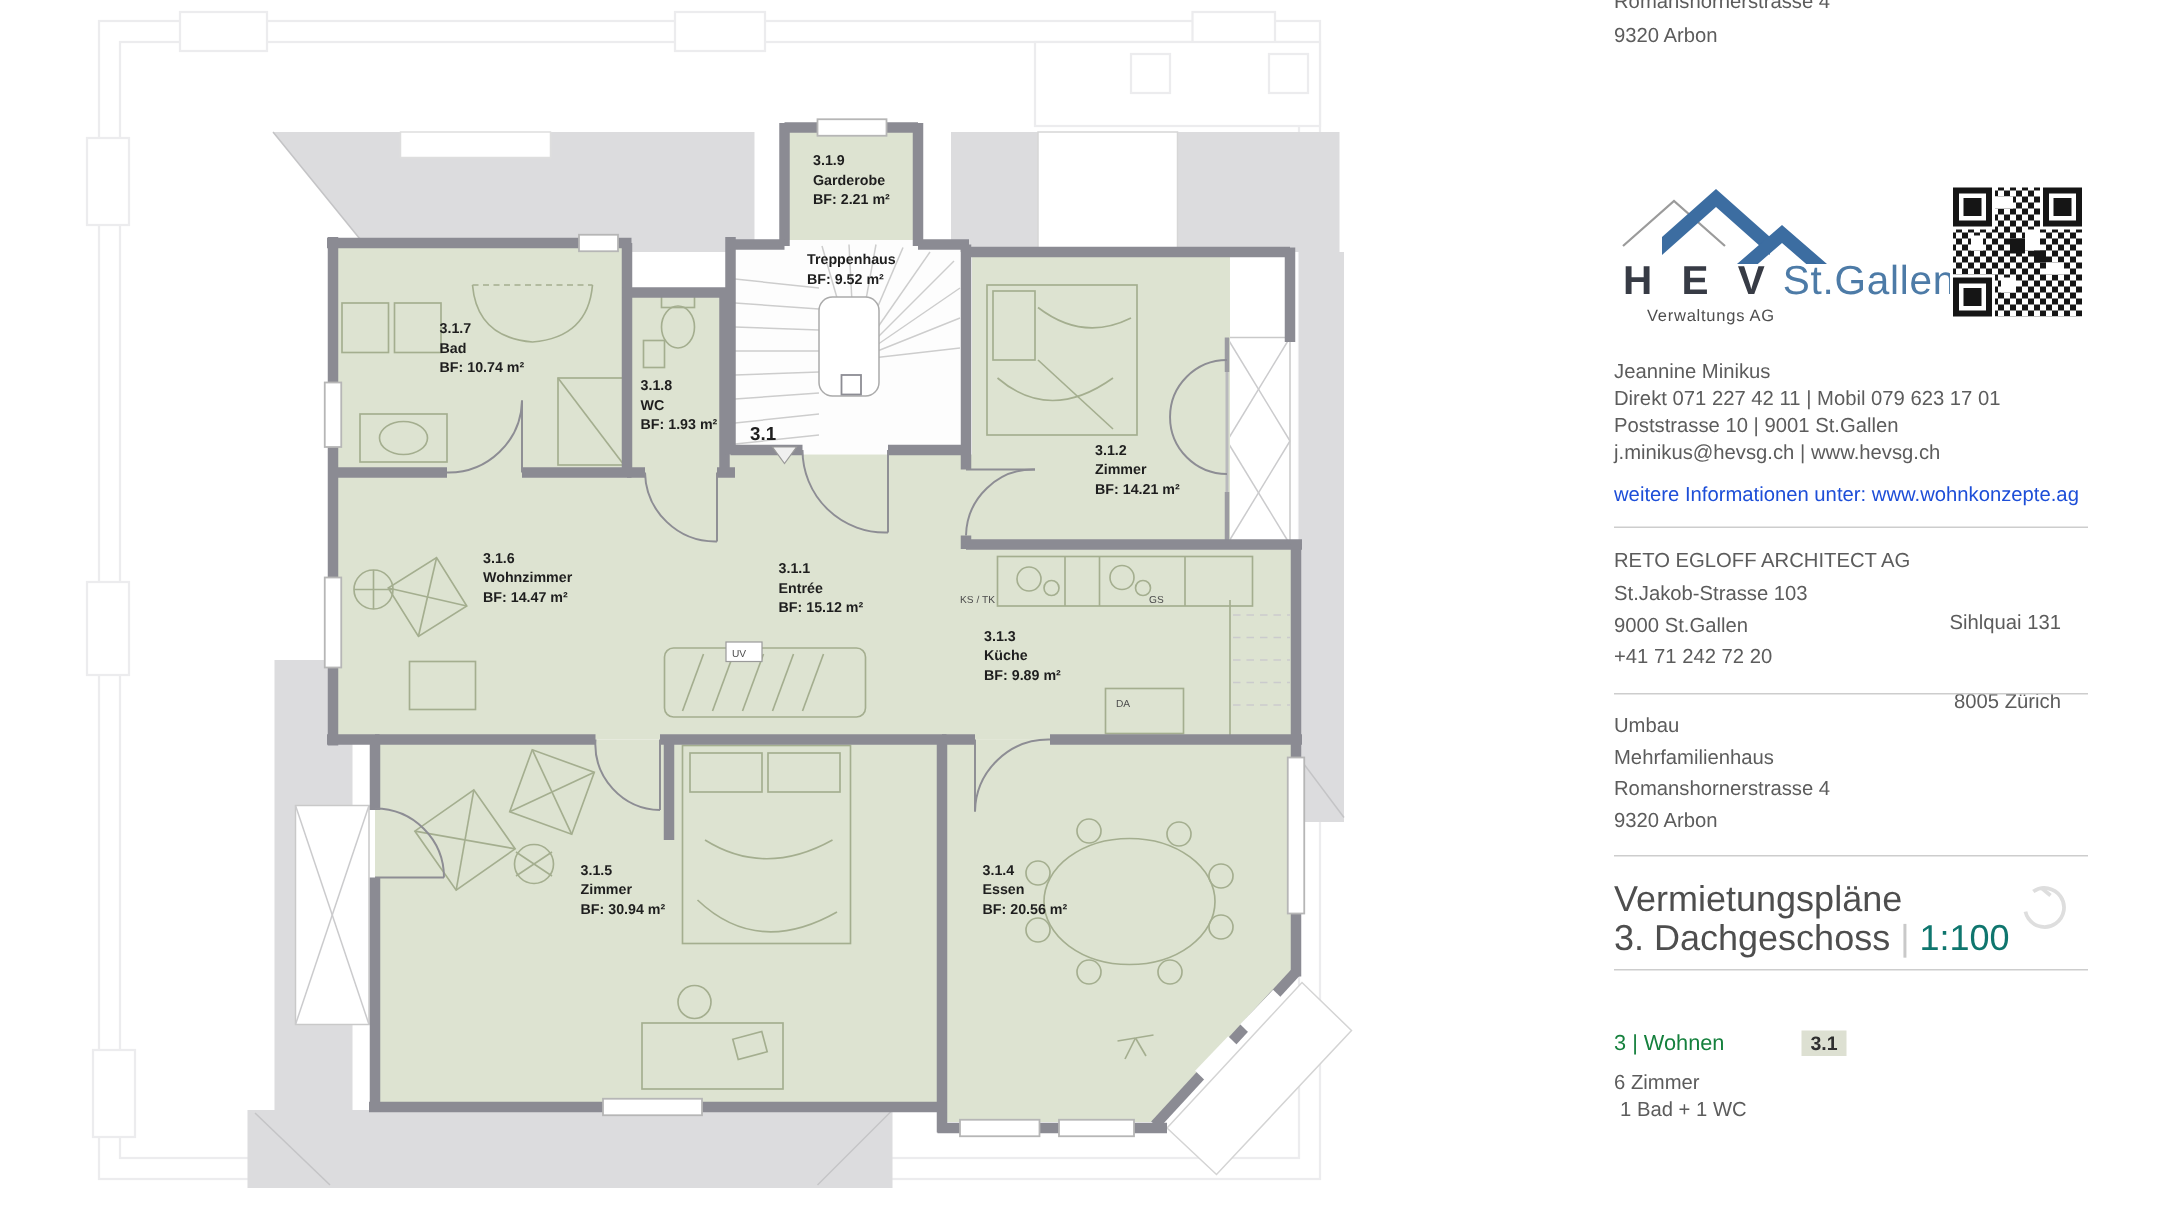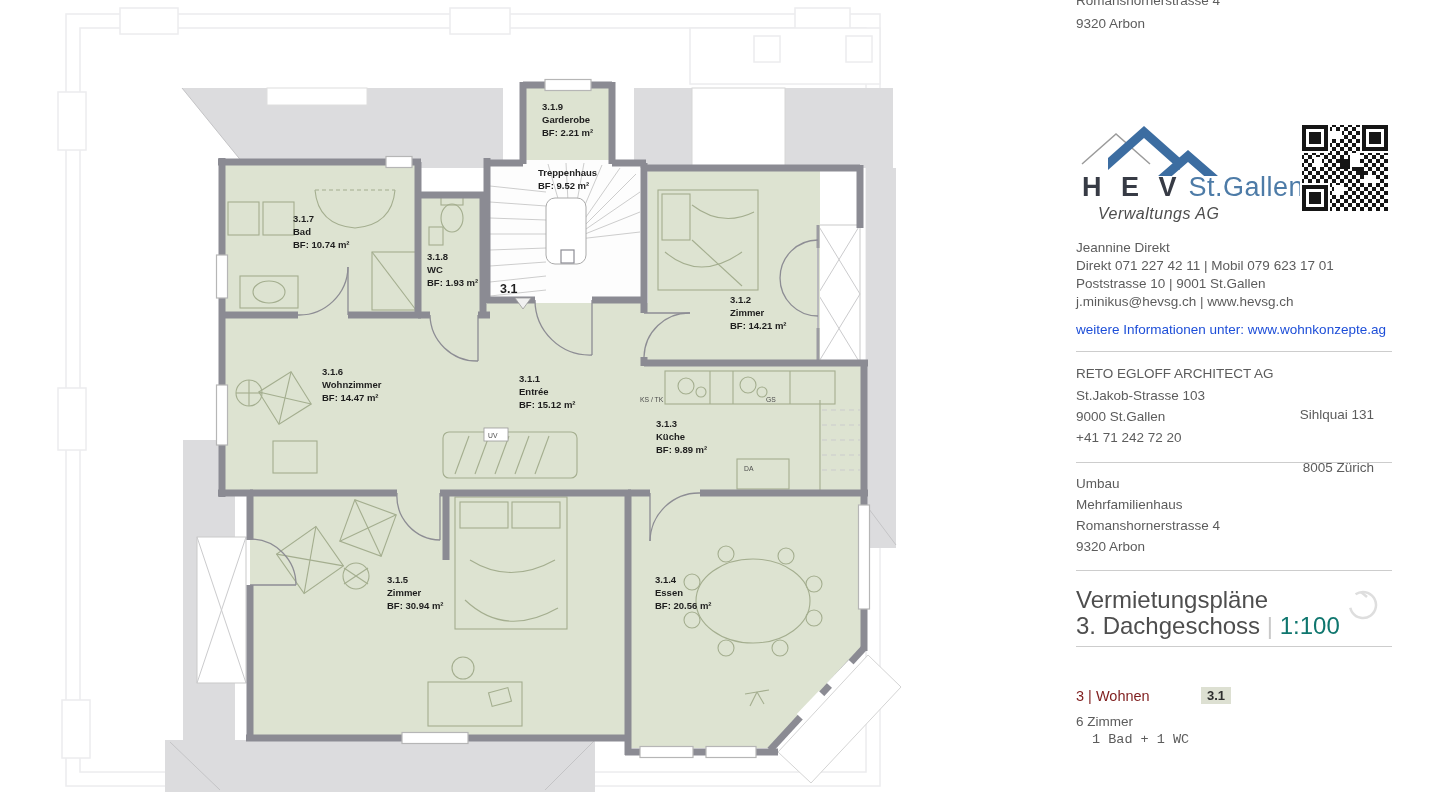--- a/index.html
+++ b/index.html
@@ -27,21 +27,21 @@
   .s-light{color:#1d4ed8;}
   .s-rule{position:absolute;left:0;width:316px;border-top:1px solid #cdcdcd;height:0;}
   .s-title{position:absolute;font-size:24px;color:#4e4e4e;white-space:nowrap;}
   .s-scale{color:#0f766e;}
   .s-sep{color:#c9c9c9;}
   .badge{position:absolute;font-size:13px;font-weight:bold;color:#2f2f2f;
          background:#dde0d2;padding:1px 6px;}
   .logo-text{position:absolute;white-space:nowrap;}
   .logo-hev{font-size:27px;font-weight:bold;color:#373b45;letter-spacing:6px;}
   .logo-place{font-size:27px;color:#4d7ba7;margin-left:6px;letter-spacing:0.5px;}
-  .logo-sub{position:absolute;font-size:16px;color:#4d4d4d;letter-spacing:0.5px;font-style:italic;}
+  .logo-sub{position:absolute;font-size:11px;color:#4d4d4d;letter-spacing:0.5px;}
 </style>
 </head>
 <body>
 
 <div class="sheet">
 
   <div class="plan-area">
   <svg width="1020" height="810" viewBox="0 0 1020 810">
 
     <g>
@@ -387,21 +387,21 @@
       <g fill="#151515">
         <path d="M2 2h26v26H2z M6 6v18h18V6z" fill-rule="evenodd"></path>
         <rect x="9" y="9" width="12" height="12"></rect>
         <path d="M62 2h26v26H62z M66 6v18h18V6z" fill-rule="evenodd"></path>
         <rect x="69" y="9" width="12" height="12"></rect>
         <path d="M2 62h26v26H2z M6 66v18h18V66z" fill-rule="evenodd"></path>
         <rect x="9" y="69" width="12" height="12"></rect>
       </g>
     </svg>
 
-    <div class="s-line" style="top:240px;left:0;">Jeannine Direkt</div>
+    <div class="s-line" style="top:240px;left:0;">Jeannine Minikus</div>
     <div class="s-line" style="top:258px;left:0;">Direkt 071 227 42 11 | Mobil 079 623 17 01</div>
     <div class="s-line" style="top:276px;left:0;">Poststrasse 10 | 9001 St.Gallen</div>
     <div class="s-line" style="top:294px;left:0;">j.minikus@hevsg.ch | www.hevsg.ch</div>
     <div class="s-line s-light" style="top:322px;left:0;">weitere Informationen unter: www.wohnkonzepte.ag</div>
 
     <div class="s-rule" style="top:351px;"></div>
 
     <div class="s-line" style="top:366px;left:0;">RETO EGLOFF ARCHITECT AG</div>
     <div class="s-line" style="top:388px;left:0;">St.Jakob-Strasse 103</div>
     <div class="s-line" style="top:409px;left:0;">9000 St.Gallen</div>
@@ -424,20 +424,20 @@
       <span class="s-sep">|</span>
       <span class="s-scale">1:100</span>
     </div>
     <svg width="38" height="38" style="position:absolute;left:268px;top:586px;">
       <circle cx="19" cy="19" r="13" fill="none" stroke="#dedede" stroke-width="2.5" stroke-dasharray="66 16" transform="rotate(-125 19 19)"></circle>
       <path d="M 17 6 L 23 11" stroke="#dedede" stroke-width="2.5" fill="none"></path>
     </svg>
 
     <div class="s-rule" style="top:646px;"></div>
 
-    <div class="s-line" style="top:688px;left:0;font-size:14.5px;color:#7f1d1d;">3 | Wohnen</div>
+    <div class="s-line" style="top:688px;left:0;font-size:14.5px;color:#15803d;">3 | Wohnen</div>
     <div class="badge" style="top:687px;left:125px;">3.1</div>
     <div class="s-line" style="top:714px;left:0;">6 Zimmer</div>
-    <div class="s-line" style="top:732px;left:16px;font-family:Liberation Mono, monospace;">1 Bad + 1 WC</div>
+    <div class="s-line" style="top:732px;left:4px;">1 Bad + 1 WC</div>
 
     <div class="s-line" style="top:791px;left:0;margin-top:48px;">Flächen</div>
   </div>
 </div>
 
 </body></html>

